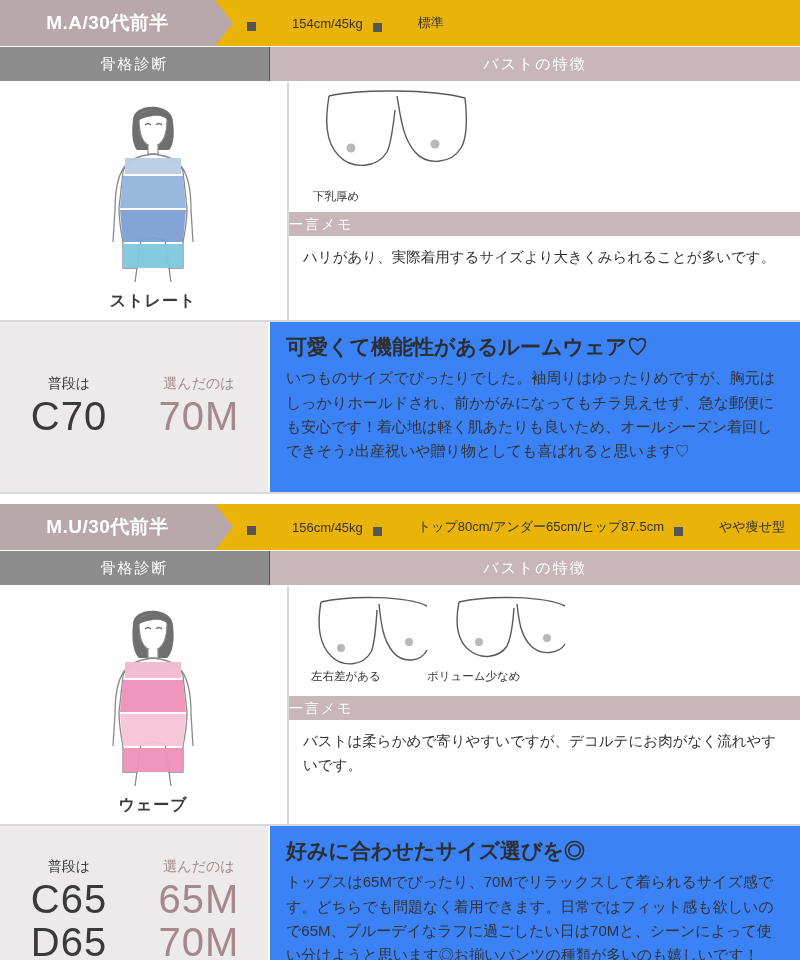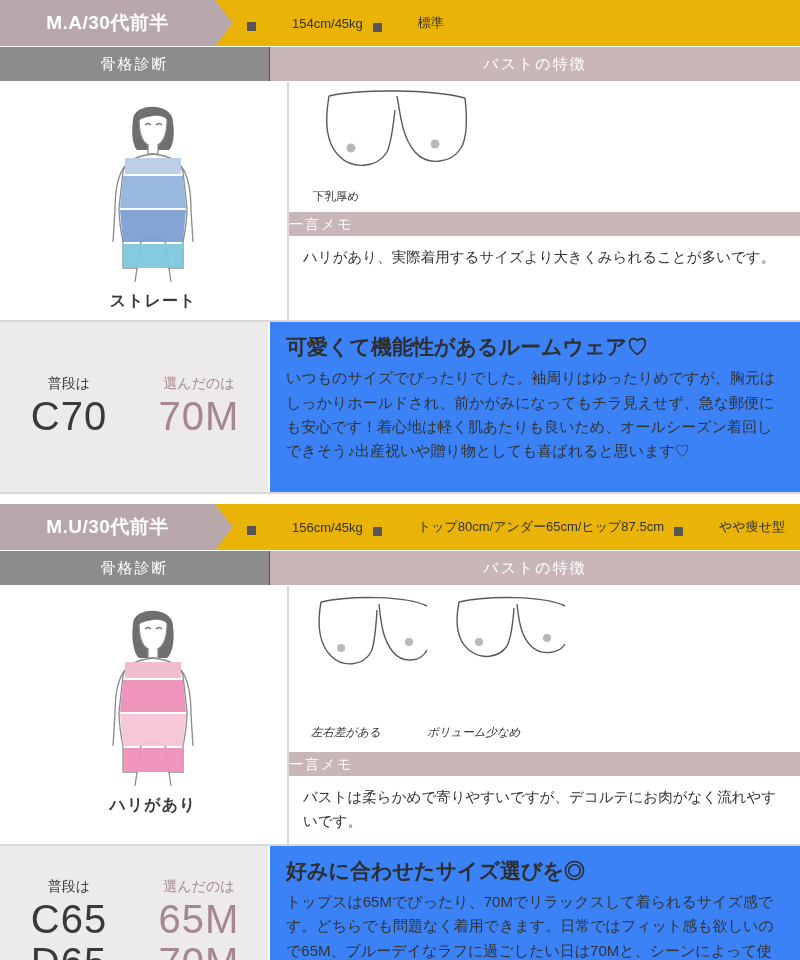--- a/index.html
+++ b/index.html
@@ -376,25 +376,25 @@
           <path d="M72 74 C64 84, 62 100, 62 118 L60 150" stroke="#8a8a8a" stroke-width="1.3" fill="none"></path>
           <path d="M128 74 C136 84, 138 100, 138 118 L140 150" stroke="#8a8a8a" stroke-width="1.3" fill="none"></path>
           <path d="M84 176 L82 190" stroke="#8a8a8a" stroke-width="1.3" fill="none"></path>
           <path d="M116 176 L118 190" stroke="#8a8a8a" stroke-width="1.3" fill="none"></path>
 
           <rect x="72" y="66" width="56" height="16" fill="#f2b9cf" opacity="0.95"></rect>
           <polygon points="70,84 130,84 133,116 67,116" fill="#ef8fb7" opacity="0.95"></polygon>
           <polygon points="67,118 133,118 130,150 70,150" fill="#f6c3d7" opacity="0.95"></polygon>
           <polygon points="70,152 130,152 130,176 70,176" fill="#ef8fb7" opacity="0.95"></polygon>
         </svg>
-        <div class="figure-label">ハリがあり</div>
+        <div class="figure-label">ウェーブ</div>
       </div>
 
       <div class="right-cell">
-        <div class="bust-area" style="height:166px;font-style:italic;">
+        <div class="bust-area" style="height:110px;">
           <svg width="120" height="100" viewBox="0 0 120 100" style="position:absolute;left:22px;top:6px;">
             <path d="M10 10 C6 32, 8 52, 20 64 C32 76, 52 74, 60 60 C64 52, 65 34, 66 18" fill="none" stroke="#5a5a5a" stroke-width="1.4"></path>
             <path d="M68 12 C70 32, 72 48, 82 60 C92 72, 110 70, 116 58" fill="none" stroke="#5a5a5a" stroke-width="1.4"></path>
             <path d="M10 10 C40 3, 96 4, 116 14" fill="none" stroke="#5a5a5a" stroke-width="1.4"></path>
             <circle cx="30" cy="56" r="4" fill="#b8b8b8"></circle>
             <circle cx="98" cy="50" r="4" fill="#b8b8b8"></circle>
           </svg>
           <svg width="120" height="100" viewBox="0 0 120 100" style="position:absolute;left:160px;top:6px;">
             <path d="M10 10 C6 30, 8 48, 20 58 C32 68, 50 66, 58 54 C62 46, 64 30, 65 16" fill="none" stroke="#5a5a5a" stroke-width="1.4"></path>
             <path d="M68 12 C70 30, 72 44, 82 54 C92 64, 110 62, 116 52" fill="none" stroke="#5a5a5a" stroke-width="1.4"></path>

